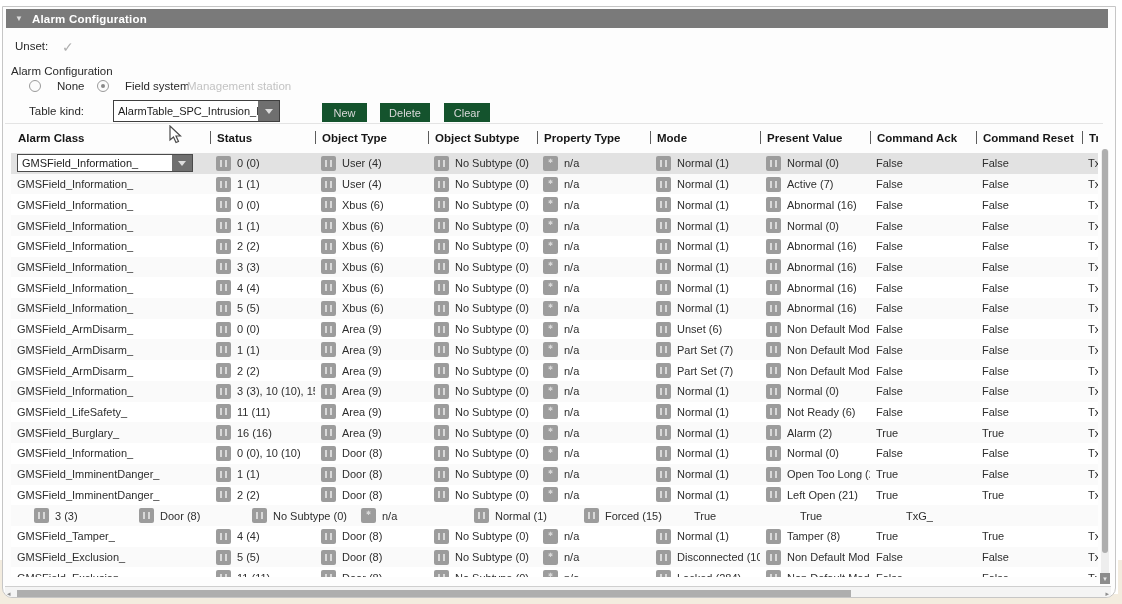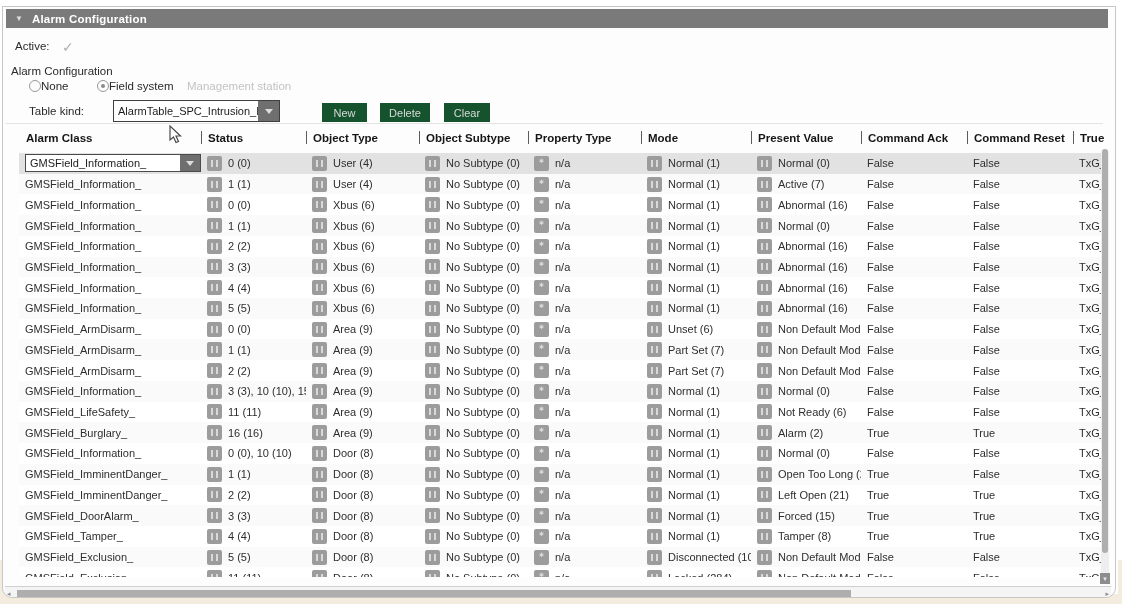--- a/index.html
+++ b/index.html
@@ -13,51 +13,51 @@
            background:#fdfdfd; border:1px solid #c6c6c6; border-radius:0 0 10px 10px; z-index:2; overflow:hidden; }
 
   .titlebar { position:absolute; left:3px; top:2px; right:7px; height:19px; background:#7a7a7a;
               display:flex; align-items:center; }
   .collapse-tri { color:#dcdcdc; font-size:8px; margin-left:9px; }
   .title-text { color:#ffffff; font-size:11.5px; font-weight:bold; margin-left:9px; letter-spacing:0.2px; }
 
   .lbl { position:absolute; font-size:11.5px; color:#2a2a2a; }
   .check { position:absolute; left:59px; top:32px; color:#aeaeae; font-size:14px; }
 
-  .radio-item { position:absolute; top:73px; display:flex; align-items:center; gap:0; font-size:11.5px; color:#2a2a2a; }
+  .radio-item { position:absolute; top:73px; display:flex; align-items:center; gap:16px; font-size:11.5px; color:#2a2a2a; }
   .radio-circ { width:12px; height:12px; border:1px solid #9a9a9a; border-radius:50%; background:#fcfcfc; position:relative; }
   .radio-circ.sel::after { content:""; position:absolute; left:3px; top:3px; width:4px; height:4px; border-radius:50%; background:#8a8a8a; }
   .radio-item.disabled { color:#c3c3c3; }
 
   .combo { display:flex; align-items:stretch; background:#ffffff; border:1px solid #3f3f3f; }
   .combo-text { flex:1; font-size:11px; color:#1c1c1c; padding:0 4px; display:flex; align-items:center; white-space:nowrap; overflow:hidden; }
   .combo-btn { width:21px; background:#6f6f6f; display:flex; align-items:center; justify-content:center; }
   .combo-btn .tri { width:0; height:0; border-left:4px solid transparent; border-right:4px solid transparent; border-top:5px solid #dddddd; }
   .kind-combo { position:absolute; left:110px; top:93px; width:167px; height:22px; }
 
   .act-btn { position:absolute; top:96px; height:19px; background:#14532d; color:#d9d9d9; font-size:11px;
              display:flex; align-items:center; justify-content:center; border:none; }
   .act-btn.b0 { left:319px; width:45px; }
   .act-btn.b1 { left:377px; width:50px; }
   .act-btn.b2 { left:441px; width:46px; }
 
   .sep-line { position:absolute; left:2px; right:12px; top:116px; height:1px; background:#e4e4e4; }
 
-  .tablewrap { position:absolute; left:16px; top:120px; width:1087px; bottom:20px; overflow:hidden;text-align:right; }
+  .tablewrap { position:absolute; left:8px; top:120px; width:1087px; bottom:20px; overflow:hidden;text-align:right; }
   .thead { display:flex; height:21px; align-items:center; }
   .hcell { position:relative; font-size:11.5px; font-weight:bold; color:#161616; padding-left:7px;
            white-space:nowrap; overflow:hidden; height:100%; display:flex; align-items:center; }
   .hcell:not(.c0)::before { content:""; position:absolute; left:0; top:4px; width:1px; height:13px; background:#5c5c5c; }
   .tbody { position:absolute; top:26px; left:0; right:0; bottom:0; }
   .trow { display:flex; height:20.72px; align-items:center; background:#ffffff; }
   .trow.alt { background:#fafafa; }
   .trow.selected { background:#e2e2e2; }
   .cell { display:flex; align-items:center; gap:6px; padding-left:6px; height:100%;
           font-size:11px; color:#2e2e2e; white-space:nowrap; overflow:hidden; }
-  .c0{width:182px;} .c1{width:105px;} .c2{width:113px;} .c3{width:109px;} .c4{width:113px;}
+  .c0{width:182px;} .c1{width:105px;margin-left:17px;} .c2{width:113px;} .c3{width:109px;} .c4{width:113px;}
   .c5{width:110px;} .c6{width:110px;} .c7{width:106px;} .c8{width:106px;} .c9{flex:1;}
 
   .cicon { flex:0 0 15px; width:15px; height:15px; border-radius:2px; background:#9c9c9c; position:relative; }
   .cicon.pause::before, .cicon.pause::after { content:""; position:absolute; top:4px; bottom:4px; width:2px; background:#d9d9d9; }
   .cicon.pause::before { left:4px; } .cicon.pause::after { left:9px; }
   .cicon.star::before { content:"✱"; position:absolute; left:0; right:0; top:1px; text-align:center; font-size:6px; color:#d9d9d9; }
 
   .rowcombo { height:18px; width:176px; border:1px solid #4a4a4a; }
   .rowcombo .combo-btn { width:20px; }
 
@@ -81,21 +81,21 @@
   <div class="side-bg l"></div>
   <div class="side-bg r"></div>
 
   <div class="panel">
 
     <div class="titlebar">
       <span class="collapse-tri">▼</span>
       <span class="title-text">Alarm Configuration</span>
     </div>
 
-    <div class="lbl" style="left:12px; top:33px;">Active:</div>
+    <div class="lbl" style="left:12px; top:33px;">Unset:</div>
     <div class="check">✓</div>
 
     <div class="lbl" style="left:8px; top:58px;">Alarm Configuration</div>
 
     <div class="radio-item" style="left:26px;">
       <span class="radio-circ"></span>
       <span>None</span>
     </div>
     <div class="radio-item" style="left:94px;">
       <span class="radio-circ sel"></span>
@@ -778,23 +778,20 @@
               <span>True</span>
             </div>
             <div class="cell c8">
               <span>True</span>
             </div>
             <div class="cell c9">
               <span>TxG_</span>
             </div>
           </div>
           <div class="trow alt">
-            <div class="cell c0">
-              <span>GMSField_DoorAlarm_</span>
-            </div>
             <div class="cell c1">
               <span class="cicon pause"></span>
               <span>3 (3)</span>
             </div>
             <div class="cell c2">
               <span class="cicon pause"></span>
               <span>Door (8)</span>
             </div>
             <div class="cell c3">
               <span class="cicon pause"></span>

